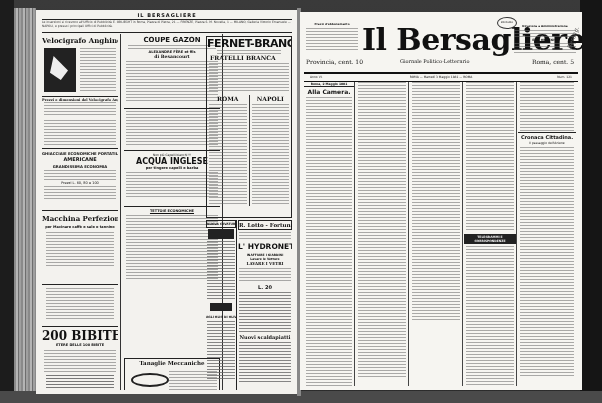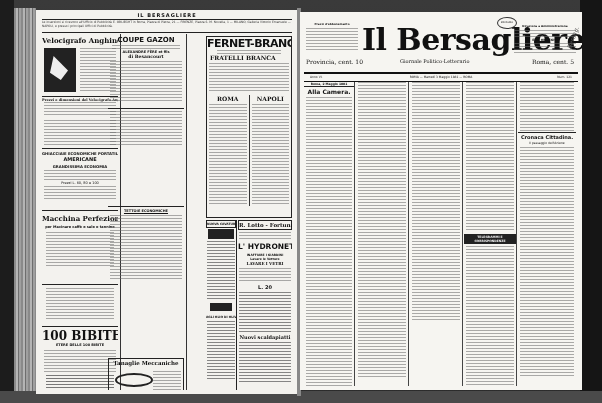--- a/index.html
+++ b/index.html
@@ -67,37 +67,43 @@
     </div>
     <div class="ad rule" style="top:176px;height:70px;">
       <div class="ad-title" style="font:bold 7px 'DejaVu Serif',serif;padding-top:3px;">Macchina Perfezionata</div>
       <div class="ad-title" style="font:bold 3.5px 'DejaVu Sans',sans-serif;margin-top:2px;">per Macinare caffè e sale o tannino</div>
       <div class="lines" style="height:36px;margin:3px 4px;"></div>
     </div>
     <div class="ad rule" style="top:250px;height:40px;">
       <div class="lines" style="height:32px;margin:3px 4px;"></div>
     </div>
     <div class="ad rule" style="top:292px;height:70px;">
-      <div class="ad-title" style="font:bold 12px 'DejaVu Serif',serif;padding-top:2px;">100 BIBITE</div>
+      <div class="ad-title" style="font:bold 12px 'DejaVu Serif',serif;padding-top:2px;">200 BIBITE</div>
       <div class="ad-title" style="font:bold 3.5px 'DejaVu Sans',sans-serif;">ETERE DELLE 100 BIBITE</div>
       <div class="lines" style="height:22px;margin:3px 2px;"></div>
       <div class="lines" style="height:20px;margin:3px 4px;opacity:.9;"></div>
     </div>
   </div>
 
-  <div class="col" style="left:70px;width:80px;">
+  <div class="col" style="left:86px;width:80px;padding-left:20px;">
     <div class="ad" style="top:2px;height:70px;">
       <div class="ad-title" style="font:bold 7px 'DejaVu Sans',sans-serif;">COUPE GAZON</div>
       <div class="lines" style="height:4px;margin:1px 4px;"></div>
       <div class="ad-title" style="font:bold 3.5px 'DejaVu Sans',sans-serif;">ALEXANDRE FÈRE et fils</div>
       <div class="ad-title" style="font:bold 4.5px 'DejaVu Serif',serif;">di Besancourt</div>
       <div class="lines" style="height:40px;margin:2px 2px;"></div>
     </div>
     <div class="ad rule" style="top:74px;height:40px;">
       <div class="lines" style="height:36px;margin:2px 2px;"></div>
+    </div>
+    <div class="ad rule" style="top:116px;height:54px;">
+      <div class="ad-title" style="font:3px 'DejaVu Sans',sans-serif;padding-top:2px;">Non più Capelli bianchi!!!</div>
+      <div class="ad-title" style="font:bold 8px 'DejaVu Sans',sans-serif;">ACQUA INGLESE</div>
+      <div class="ad-title" style="font:bold 3.5px 'DejaVu Sans',sans-serif;">per tingere capelli e barba</div>
+      <div class="lines" style="height:26px;margin:2px 2px;"></div>
     </div>
     <div class="ad rule" style="top:172px;height:76px;">
       <div class="ad-title" style="font:bold 3.5px 'DejaVu Sans',sans-serif;padding-top:2px;text-decoration:underline;">TETTOIE ECONOMICHE</div>
       <div class="lines" style="height:66px;margin:2px 2px;"></div>
     </div>
     <div class="ad boxed" style="top:324px;height:36px;">
       <div class="ad-title" style="font:bold 5.5px 'DejaVu Serif',serif;padding-top:1px;">Tanaglie Meccaniche</div>
       <div style="position:absolute;left:6px;top:14px;width:34px;height:10px;border:2px solid #222;border-radius:50%;"></div>
       <div class="lines" style="position:absolute;left:44px;right:2px;top:12px;height:20px;"></div>
     </div>

